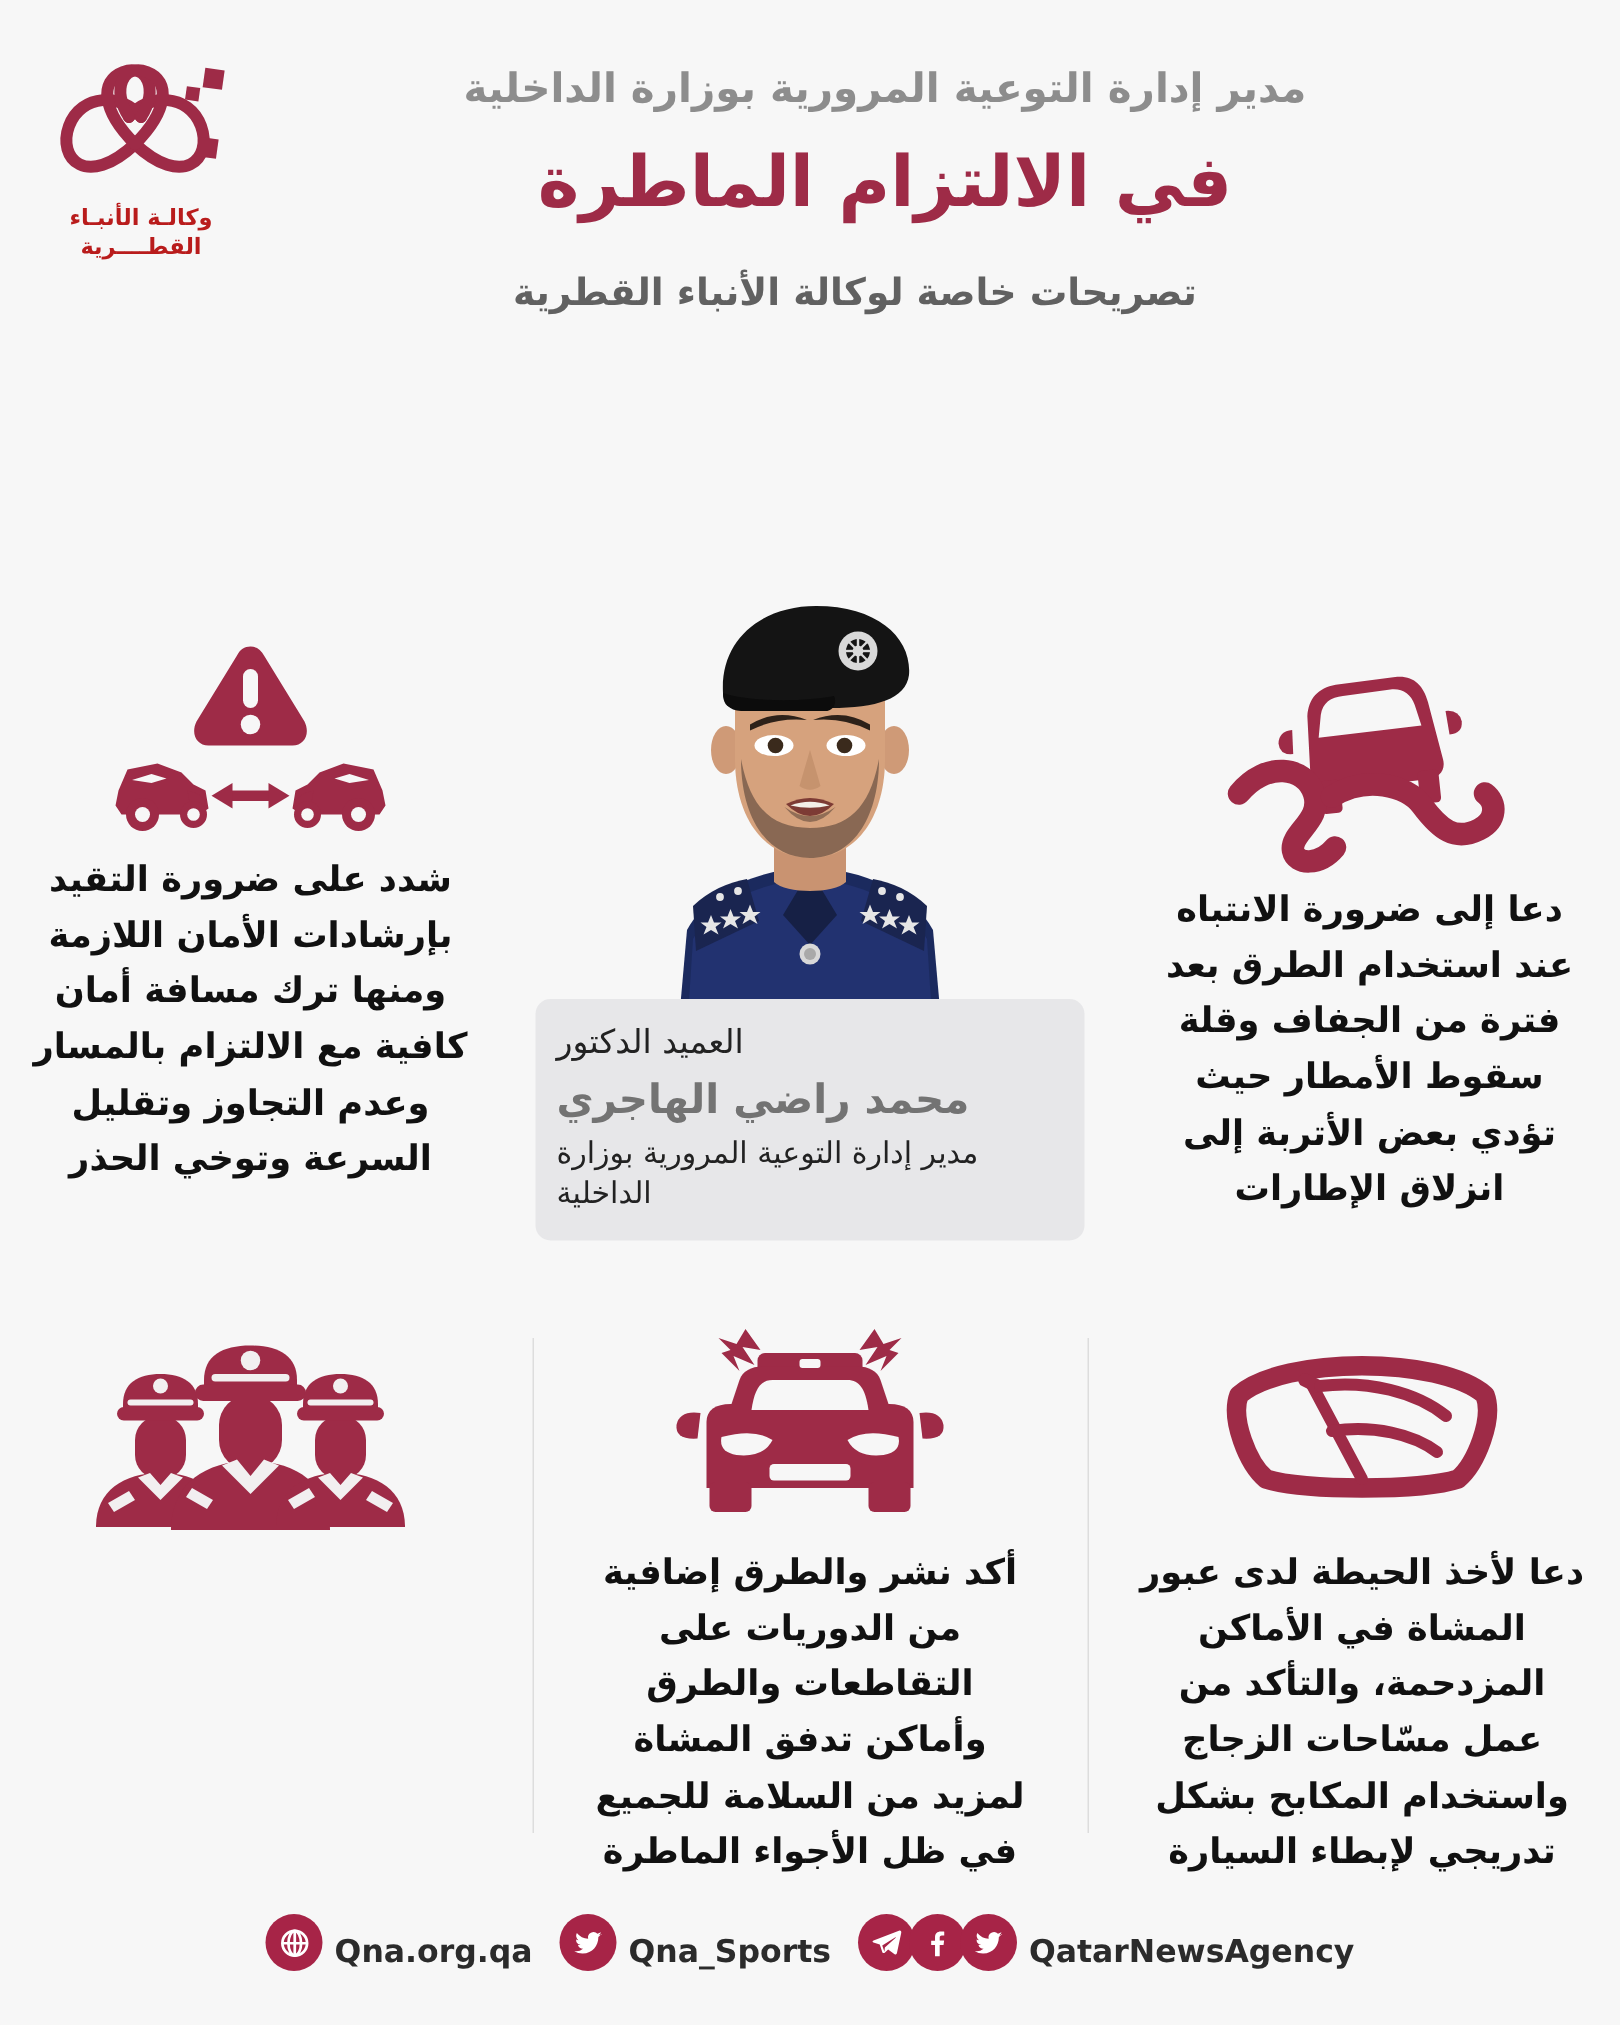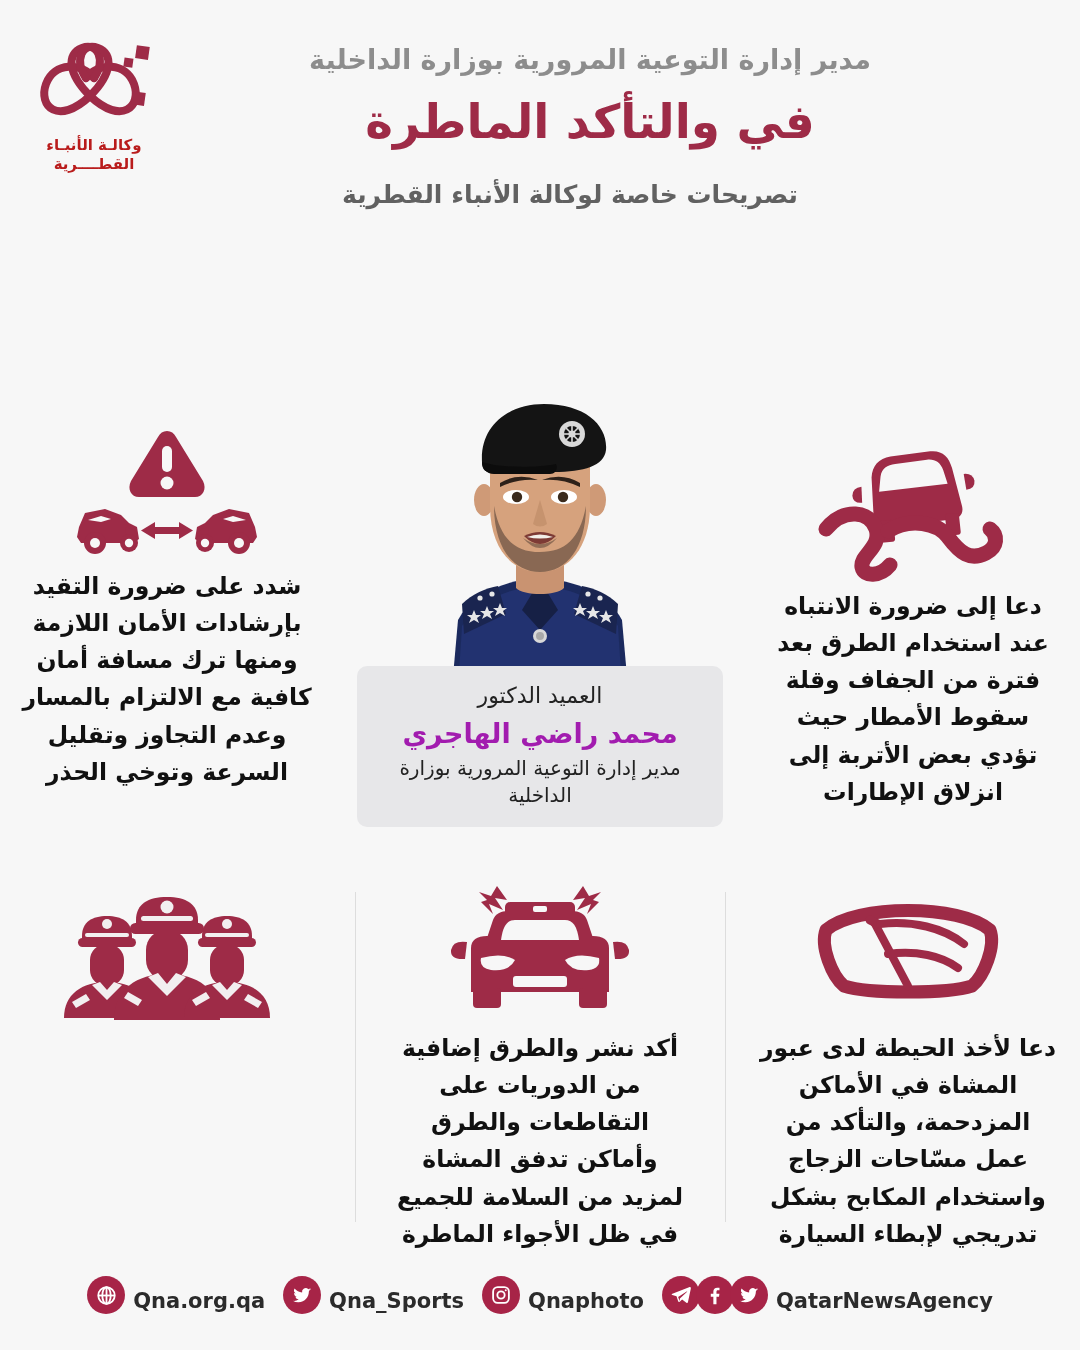--- a/index.html
+++ b/index.html
@@ -95,24 +95,24 @@
   .portrait { width: 400px; height: 300px; display: block; }
 
   .namecard {
     position: absolute;
     top: 278px;
     left: 17px;
     width: 366px;
     background: #e7e7e9;
     border-radius: 10px;
     padding: 16px 14px 18px 14px;
-    text-align: center;
+    text-align: left;
   }
   .nc-rank { font-size: 22px; color: #222; line-height: 1.3; }
-  .nc-name { font-size: 27px; color: #a21caf; font-weight: bold; margin: 7px 0 6px; }
+  .nc-name { font-size: 27px; color: #737373; font-weight: bold; margin: 7px 0 6px; }
   .nc-role { font-size: 20px; color: #222; line-height: 1.35; }
 
   
   .tip {
     position: absolute;
     width: 290px;
     text-align: center;
   }
   .tip .icon-box {
     height: 150px;
@@ -204,21 +204,21 @@
       </svg>
       <div class="logo-text">
         <div class="l1">وكالـة الأنبـاء</div>
         <div class="l2">القطــــرية</div>
       </div>
     </div>
 
     <div class="eyebrow">مدير إدارة التوعية المرورية بوزارة الداخلية</div>
 
     <div class="headline">
-      <div>في والتأكد الماطرة</div>
+      <div>في الالتزام الماطرة</div>
     </div>
 
     <div class="subline">تصريحات خاصة لوكالة الأنباء القطرية</div>
   </div>
 
   <div class="portrait-wrap">
 
     <svg class="portrait" viewBox="0 0 400 300">
       <rect width="400" height="300" fill="#f7f7f7"></rect>
 
@@ -470,30 +470,20 @@
           </svg>
       </div>
       <div class="sbadge">
         <svg width="22" height="22" viewBox="0 0 24 24" fill="#ffffff">
             <path d="M22 6.2c-.7.3-1.5.5-2.3.6.8-.5 1.4-1.3 1.7-2.2-.8.5-1.6.8-2.5 1a4 4 0 0 0-6.8 3.6A11.3 11.3 0 0 1 3.9 5a4 4 0 0 0 1.2 5.3c-.6 0-1.2-.2-1.8-.5a4 4 0 0 0 3.2 3.9c-.6.2-1.2.2-1.8.1a4 4 0 0 0 3.7 2.8A8 8 0 0 1 2 18.3 11.3 11.3 0 0 0 8.1 20c7.3 0 11.4-6.2 11.4-11.5v-.5c.8-.6 1.5-1.3 2-2.2Z"></path>
           </svg>
       </div>
       <span class="shandle">QatarNewsAgency</span>
     </div>
 
-    <div class="social-group">
-      <div class="sbadge">
-        <svg width="22" height="22" viewBox="0 0 24 24" fill="none" stroke="#ffffff" stroke-width="2">
-          <rect x="3.4" y="3.4" width="17.2" height="17.2" rx="5"></rect>
-          <circle cx="12" cy="12" r="4"></circle>
-          <circle cx="17.2" cy="6.9" r="1.1" fill="#ffffff" stroke="none"></circle>
-        </svg>
-      </div>
-      <span class="shandle">Qnaphoto</span>
-    </div>
 
     <div class="social-group">
       <div class="sbadge">
         <svg width="22" height="22" viewBox="0 0 24 24" fill="#ffffff">
             <path d="M22 6.2c-.7.3-1.5.5-2.3.6.8-.5 1.4-1.3 1.7-2.2-.8.5-1.6.8-2.5 1a4 4 0 0 0-6.8 3.6A11.3 11.3 0 0 1 3.9 5a4 4 0 0 0 1.2 5.3c-.6 0-1.2-.2-1.8-.5a4 4 0 0 0 3.2 3.9c-.6.2-1.2.2-1.8.1a4 4 0 0 0 3.7 2.8A8 8 0 0 1 2 18.3 11.3 11.3 0 0 0 8.1 20c7.3 0 11.4-6.2 11.4-11.5v-.5c.8-.6 1.5-1.3 2-2.2Z"></path>
           </svg>
       </div>
       <span class="shandle">Qna_Sports</span>
     </div>
 

